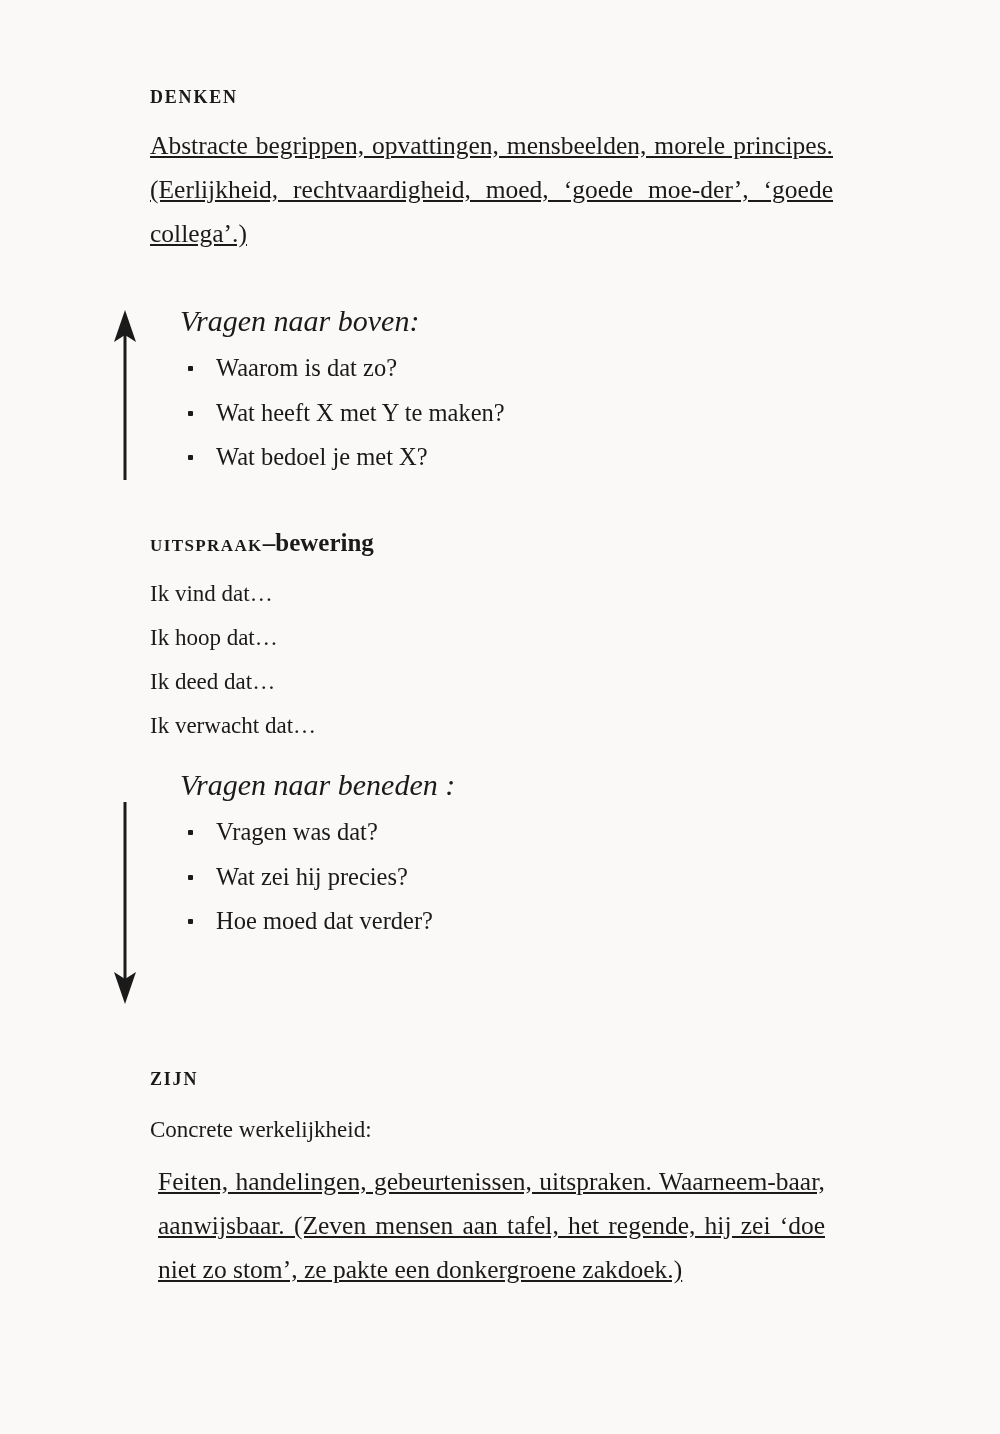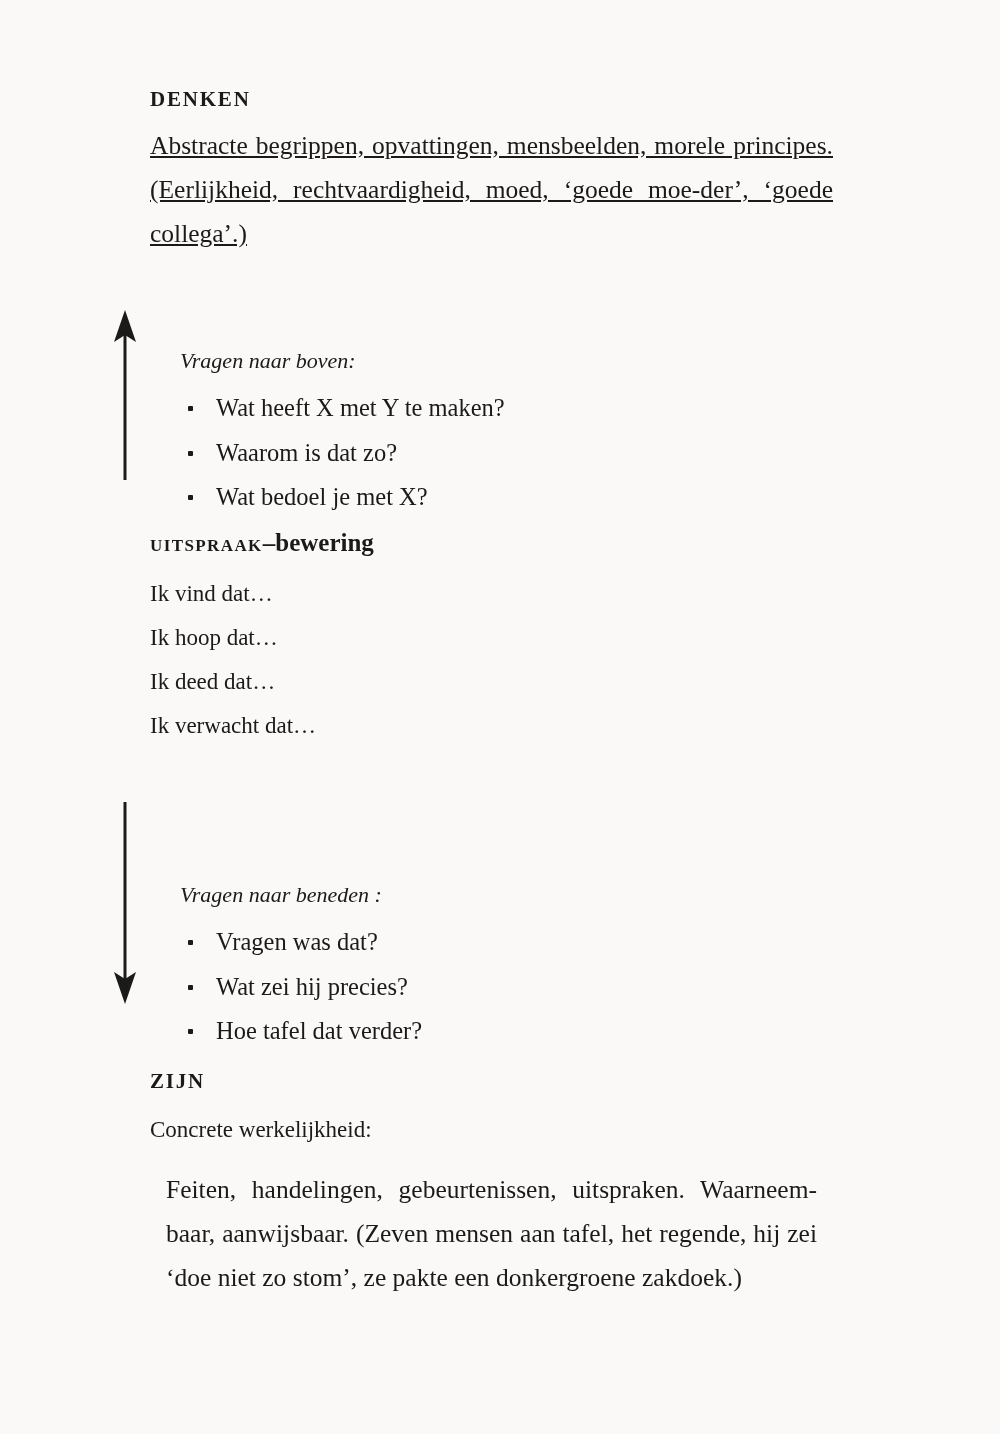--- a/index.html
+++ b/index.html
@@ -37,21 +37,21 @@
     font-variant: small-caps;
     text-transform: lowercase;
     line-height: 1.1;
     white-space: nowrap;
   }
   
   .section-head.plain {
     font-variant: normal;
     text-transform: uppercase;
     letter-spacing: 1.8px;
-    font-size: 21px;
+    font-size: 18px;
   }
 
   .uitspraak-head {
     font-weight: bold;
     line-height: 1.1;
     white-space: nowrap;
   }
   .uitspraak-head .sc {
     font-size: 17px;
     letter-spacing: 1.4px;
@@ -82,24 +82,23 @@
   }
 
   
   .qgroup {
     position: absolute;
     left: 180px;
     width: 640px;
   }
   .qgroup-title {
     font-style: italic;
-    font-size: 22px;
+    font-size: 30px;
     line-height: 30px;
     margin-bottom: 10px;
-    margin-top: 40px;
   }
   .qlist {
     list-style: none;
     margin: 0;
     padding: 0;
   }
   .qlist li {
     position: relative;
     font-size: 24.5px;
     line-height: 44.5px;
@@ -158,25 +157,25 @@
   <svg class="arrow" style="left:108px; top:308px;" width="34" height="172" viewBox="0 0 34 172">
     <line x1="17" y1="172" x2="17" y2="22" stroke="#1a1a1a" stroke-width="3"></line>
     <polygon points="17,2 28,34 17,27 6,34" fill="#1a1a1a"></polygon>
   </svg>
 
   <div class="qgroup" style="top:306px;">
     <div class="qgroup-title">Vragen naar boven:</div>
     <ul class="qlist">
       <li>
         <span class="bullet"></span>
+        <span>Waarom is dat zo?</span>
+      </li>
+      <li>
+        <span class="bullet"></span>
         <span>Wat heeft X met Y te maken?</span>
-      </li>
-      <li>
-        <span class="bullet"></span>
-        <span>Waarom is dat zo?</span>
       </li>
       <li>
         <span class="bullet"></span>
         <span>Wat bedoel je met X?</span>
       </li>
     </ul>
   </div>
 
   <div class="block" style="top:529px;">
     <div class="uitspraak-head"><span class="sc">UITSPRAAK</span><span class="dash">–</span><span class="word">bewering</span></div>
@@ -187,47 +186,47 @@
     <div class="stmt-line">Ik hoop dat…</div>
     <div class="stmt-line">Ik deed dat…</div>
     <div class="stmt-line">Ik verwacht dat…</div>
   </div>
 
   <svg class="arrow" style="left:108px; top:798px;" width="34" height="208" viewBox="0 0 34 208">
     <line x1="17" y1="4" x2="17" y2="184" stroke="#1a1a1a" stroke-width="3"></line>
     <polygon points="17,206 28,174 17,181 6,174" fill="#1a1a1a"></polygon>
   </svg>
 
-  <div class="qgroup" style="top:840px;">
+  <div class="qgroup" style="top:770px;">
     <div class="qgroup-title">Vragen naar beneden :</div>
     <ul class="qlist">
       <li>
         <span class="bullet"></span>
         <span>Vragen was dat?</span>
       </li>
       <li>
         <span class="bullet"></span>
         <span>Wat zei hij precies?</span>
       </li>
       <li>
         <span class="bullet"></span>
-        <span>Hoe tafel dat verder?</span>
+        <span>Hoe moed dat verder?</span>
       </li>
     </ul>
   </div>
 
   <div class="block" style="top:1070px;">
     <div class="section-head plain">ZIJN</div>
   </div>
 
   <div class="block" style="top:1108px;">
     <div class="stmt-line">Concrete werkelijkheid:</div>
   </div>
 
   <div class="block" style="top:1152px;">
-    <p class="body-par" style="margin:16px;">Feiten, handelingen, gebeurtenissen, uitspraken. Waarneem-baar, aanwijsbaar. (Zeven mensen aan tafel, het regende, hij zei ‘doe niet zo stom’, ze pakte een donkergroene zakdoek.)</p>
+    <p class="body-par" style="margin:8px;text-decoration:underline;">Feiten, handelingen, gebeurtenissen, uitspraken. Waarneem-baar, aanwijsbaar. (Zeven mensen aan tafel, het regende, hij zei ‘doe niet zo stom’, ze pakte een donkergroene zakdoek.)</p>
   </div>
 
   <div class="footer-clip">
     <div class="footer-text">&nbsp;&nbsp;&nbsp;&nbsp;&nbsp;&nbsp;&nbsp;</div>
   </div>
 
 </div>
 
 </body></html>

